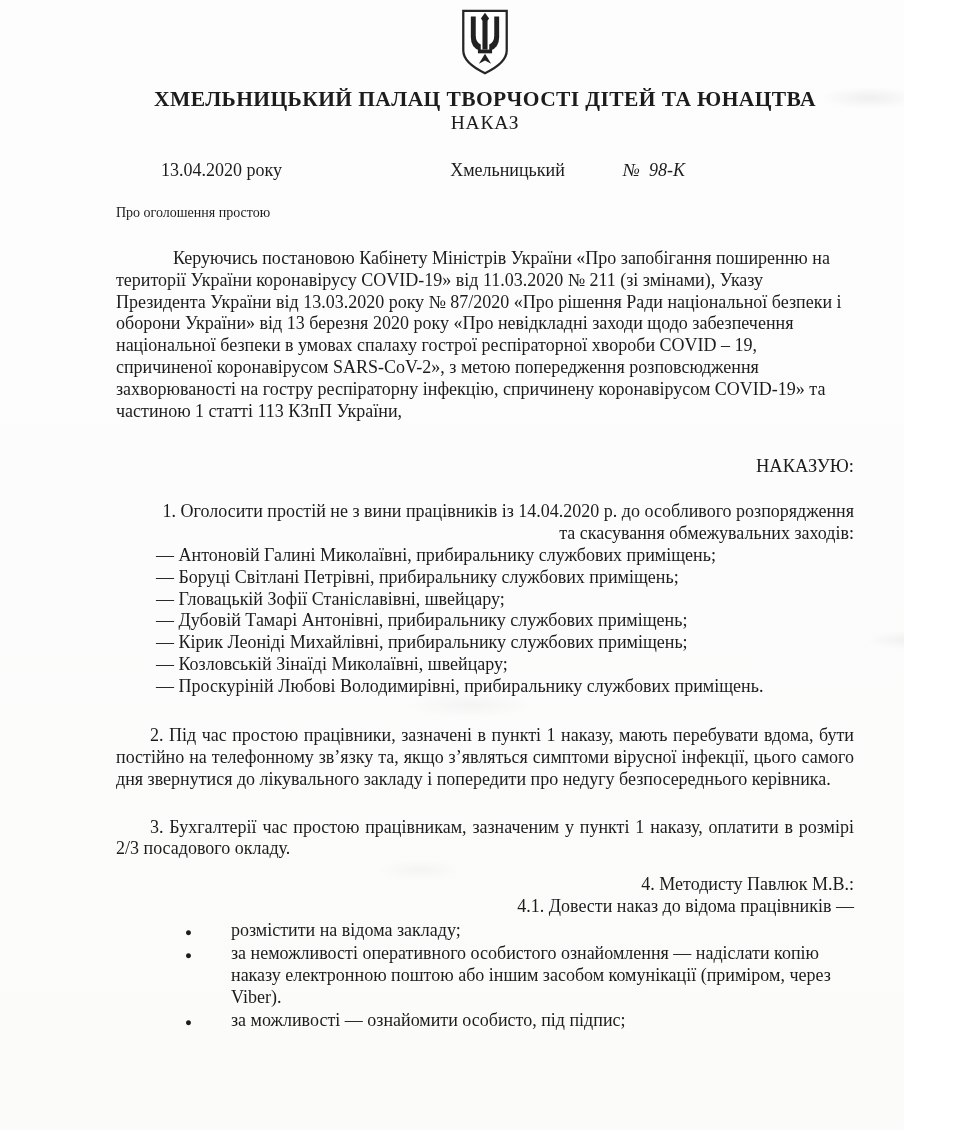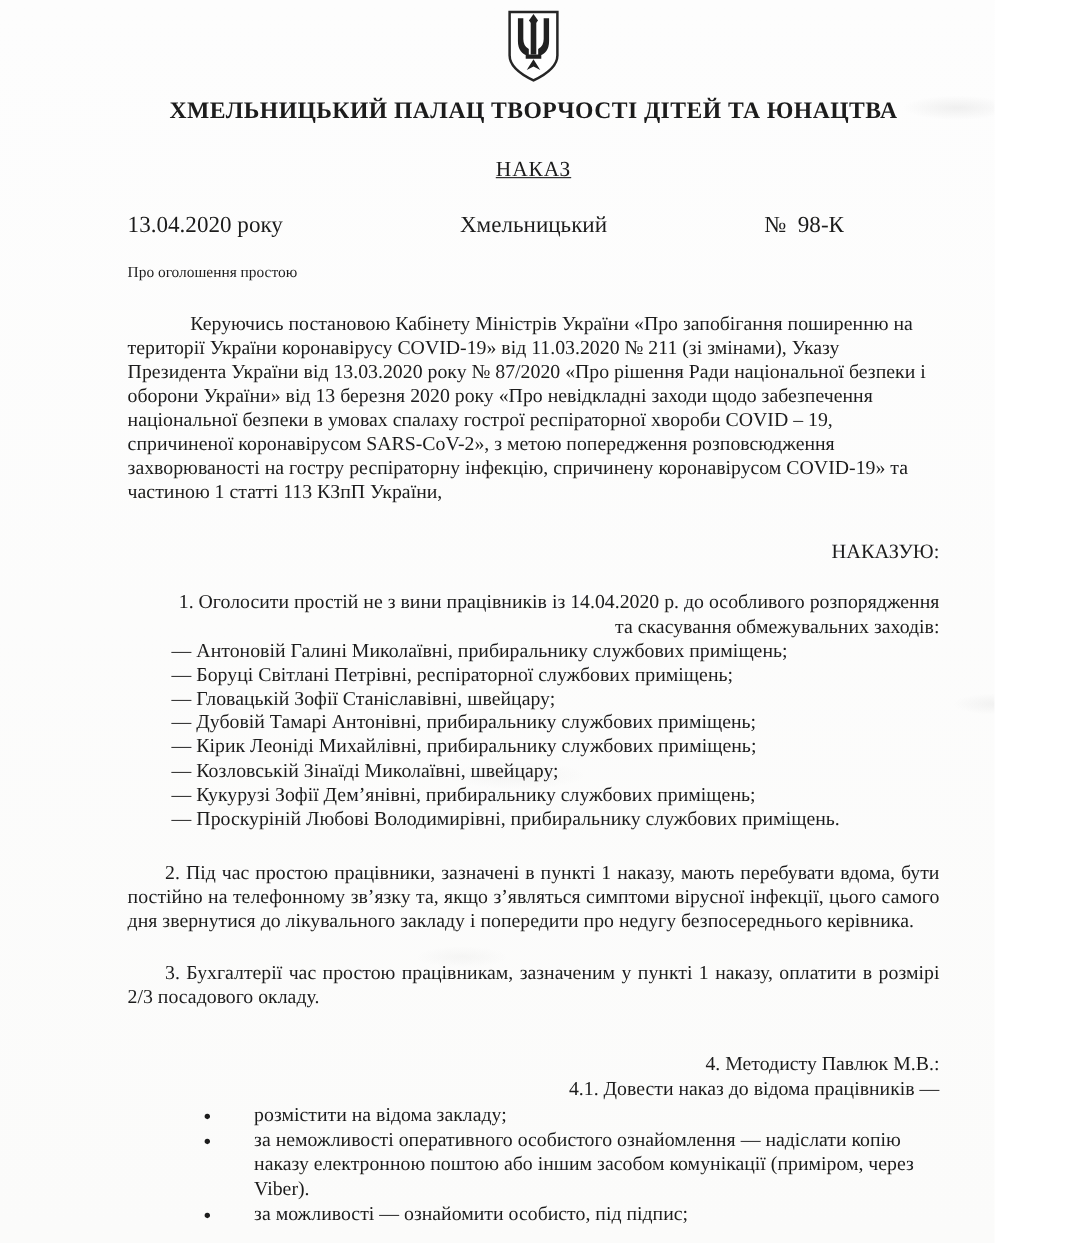--- a/index.html
+++ b/index.html
@@ -23,35 +23,34 @@
   .emblem{width:52px;margin:0 auto;text-align:center;}
   .org-title{
     margin-top:7px;
     text-align:center;
     font-size:21.5px;
     font-weight:bold;
     letter-spacing:0.4px;
     white-space:nowrap;
   }
   .doc-type{
-    margin-top:31px;
     text-align:center;
     font-size:19.5px;
     letter-spacing:0.8px;
-    text-decoration:underline;
   }
   .meta-row{
     margin-top:26px;
     display:flex;
     align-items:baseline;
-    font-size:21px;
+    font-size:18px;
+    margin-left:45px;
   }
   .meta-row .m-left{flex:1;text-align:left;}
   .meta-row .m-center{flex:1;text-align:center;}
-  .meta-row .m-right{flex:1;text-align:center;white-space:pre;}
+  .meta-row .m-right{flex:1;text-align:left;white-space:pre;font-style:italic;}
   .subject{
     margin-top:24px;
     font-size:14px;
   }
   p{margin:0;font-size:18px;line-height:21.8px;text-align:right;}
   .preamble{
     margin-top:27px;
     text-indent:57px;
     text-align:left;
   }
@@ -62,21 +61,21 @@
   .item-first{margin-top:23px;text-indent:34px;}
   .employees{
     list-style:none;
     margin:0;
     padding:0 0 0 40px;
   }
   .employees li{font-size:18px;line-height:21.9px;}
   .p-justify{text-align:justify;text-indent:34px;}
   .item2{margin-top:27px;}
   .item3{margin-top:26px;}
-  .item4{margin-top:39px;text-indent:34px;}
+  .item4{margin-top:14px;text-indent:34px;}
   .item4-1{text-indent:26px;}
   .bullets{
     list-style:none;
     margin:2px 0 0 0;
     padding:0 0 0 115px;
   }
   .bullets li{
     position:relative;
     font-size:18px;
     line-height:21.9px;
@@ -122,26 +121,25 @@
   <div class="subject">Про оголошення простою</div>
 
   <p class="preamble">Керуючись постановою Кабінету Міністрів України «Про запобігання поширенню на території України коронавірусу COVID-19» від 11.03.2020 № 211 (зі змінами), Указу Президента України від 13.03.2020 року № 87/2020 «Про рішення Ради національної безпеки і оборони України» від 13 березня 2020 року «Про невідкладні заходи щодо забезпечення національної безпеки в умовах спалаху гострої респіраторної хвороби COVID – 19, спричиненої коронавірусом SARS-CoV-2», з метою попередження розповсюдження захворюваності на гостру респіраторну інфекцію, спричинену коронавірусом COVID-19» та частиною 1 статті 113 КЗпП України,</p>
 
   <p class="order-word">НАКАЗУЮ:</p>
 
   <p class="item-first">1. Оголосити простій не з вини працівників із 14.04.2020 р.  до особливого розпорядження та скасування обмежувальних заходів:</p>
 
   <ul class="employees">
     <li>— Антоновій Галині Миколаївні, прибиральнику службових приміщень;</li>
-    <li>— Боруці Світлані Петрівні, респіраторної службових приміщень;</li>
+    <li>— Боруці Світлані Петрівні, прибиральнику службових приміщень;</li>
     <li>— Гловацькій Зофії Станіславівні, швейцару;</li>
     <li>— Дубовій Тамарі Антонівні, прибиральнику службових приміщень;</li>
     <li>— Кірик Леоніді Михайлівні, прибиральнику службових приміщень;</li>
     <li>— Козловській Зінаїді Миколаївні, швейцару;</li>
-    <li>— Кукурузі Зофії Дем’янівні, прибиральнику службових приміщень;</li>
     <li>— Проскуріній Любові Володимирівні, прибиральнику службових приміщень.</li>
   </ul>
 
   <p class="p-justify item2">2. Під час простою працівники, зазначені в пункті 1 наказу, мають перебувати вдома, бути постійно на телефонному зв’язку та, якщо з’являться симптоми вірусної інфекції, цього самого дня звернутися до лікувального закладу і попередити про недугу безпосереднього керівника.</p>
 
   <p class="p-justify item3">3. Бухгалтерії час простою працівникам, зазначеним у пункті 1 наказу, оплатити в розмірі 2/3 посадового окладу.</p>
 
   <p class="item4">4. Методисту Павлюк М.В.:</p>
 
   <p class="item4-1">4.1. Довести наказ до відома працівників —</p>

